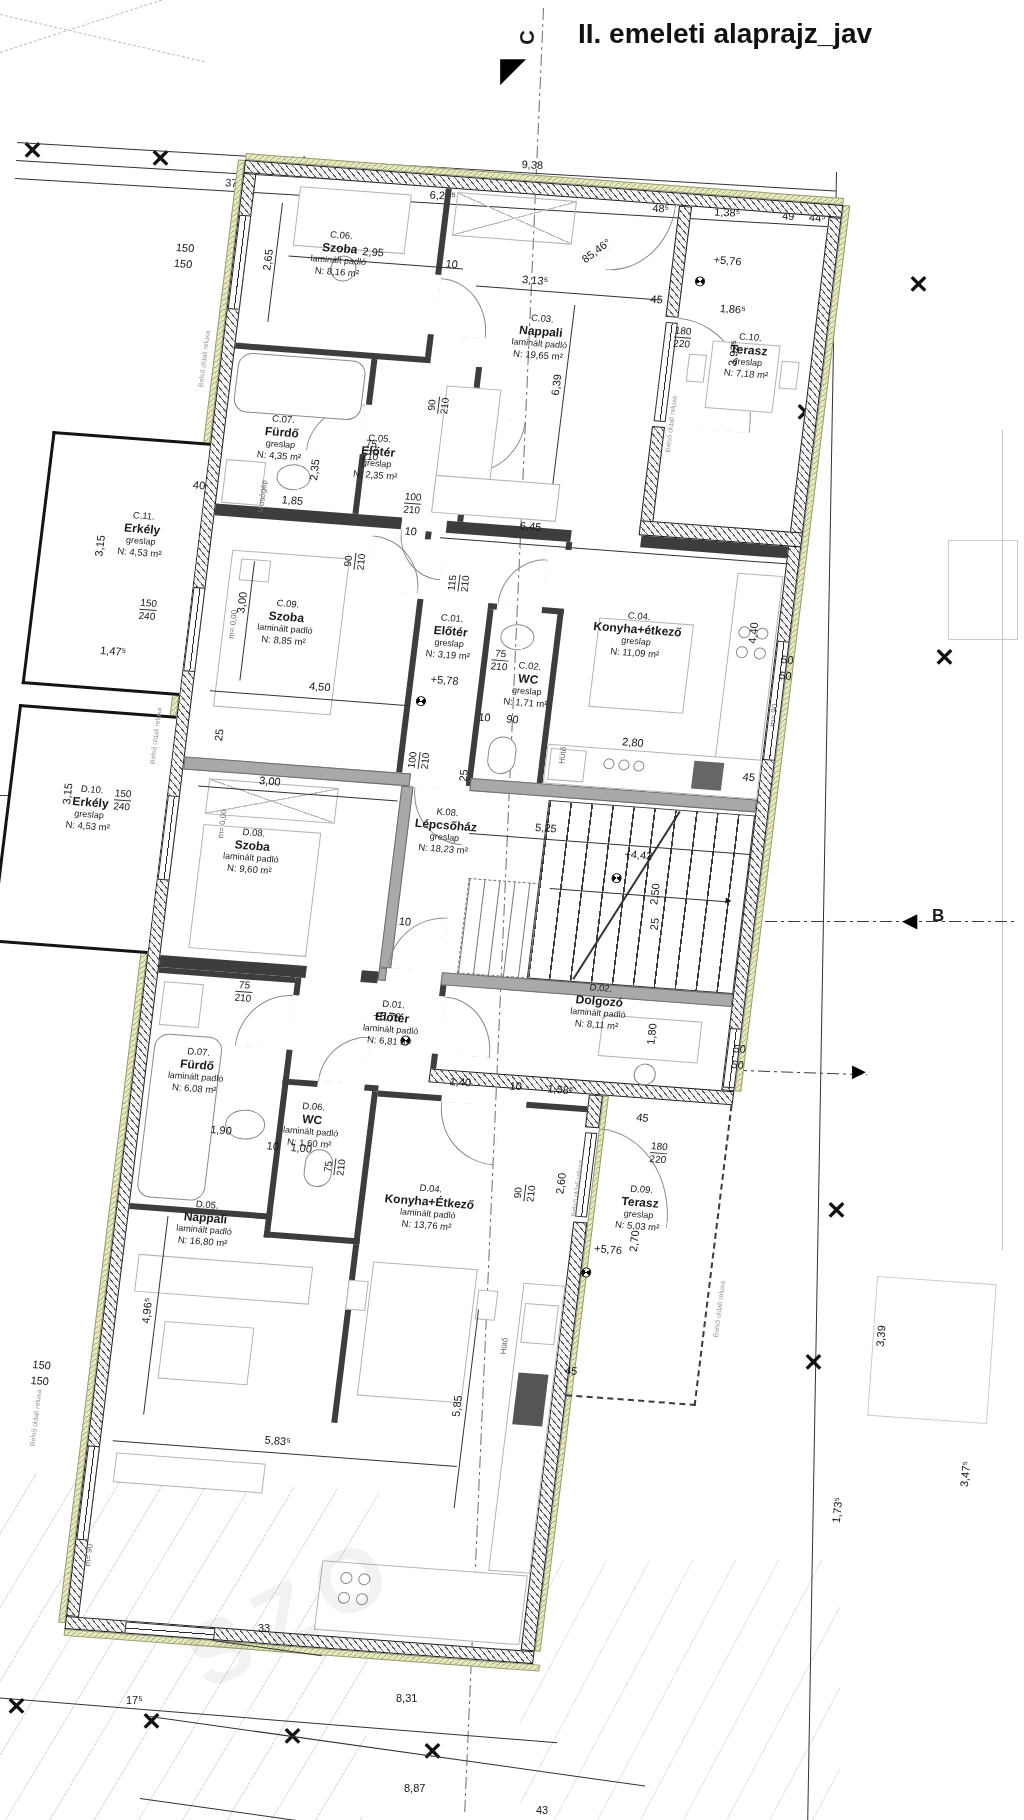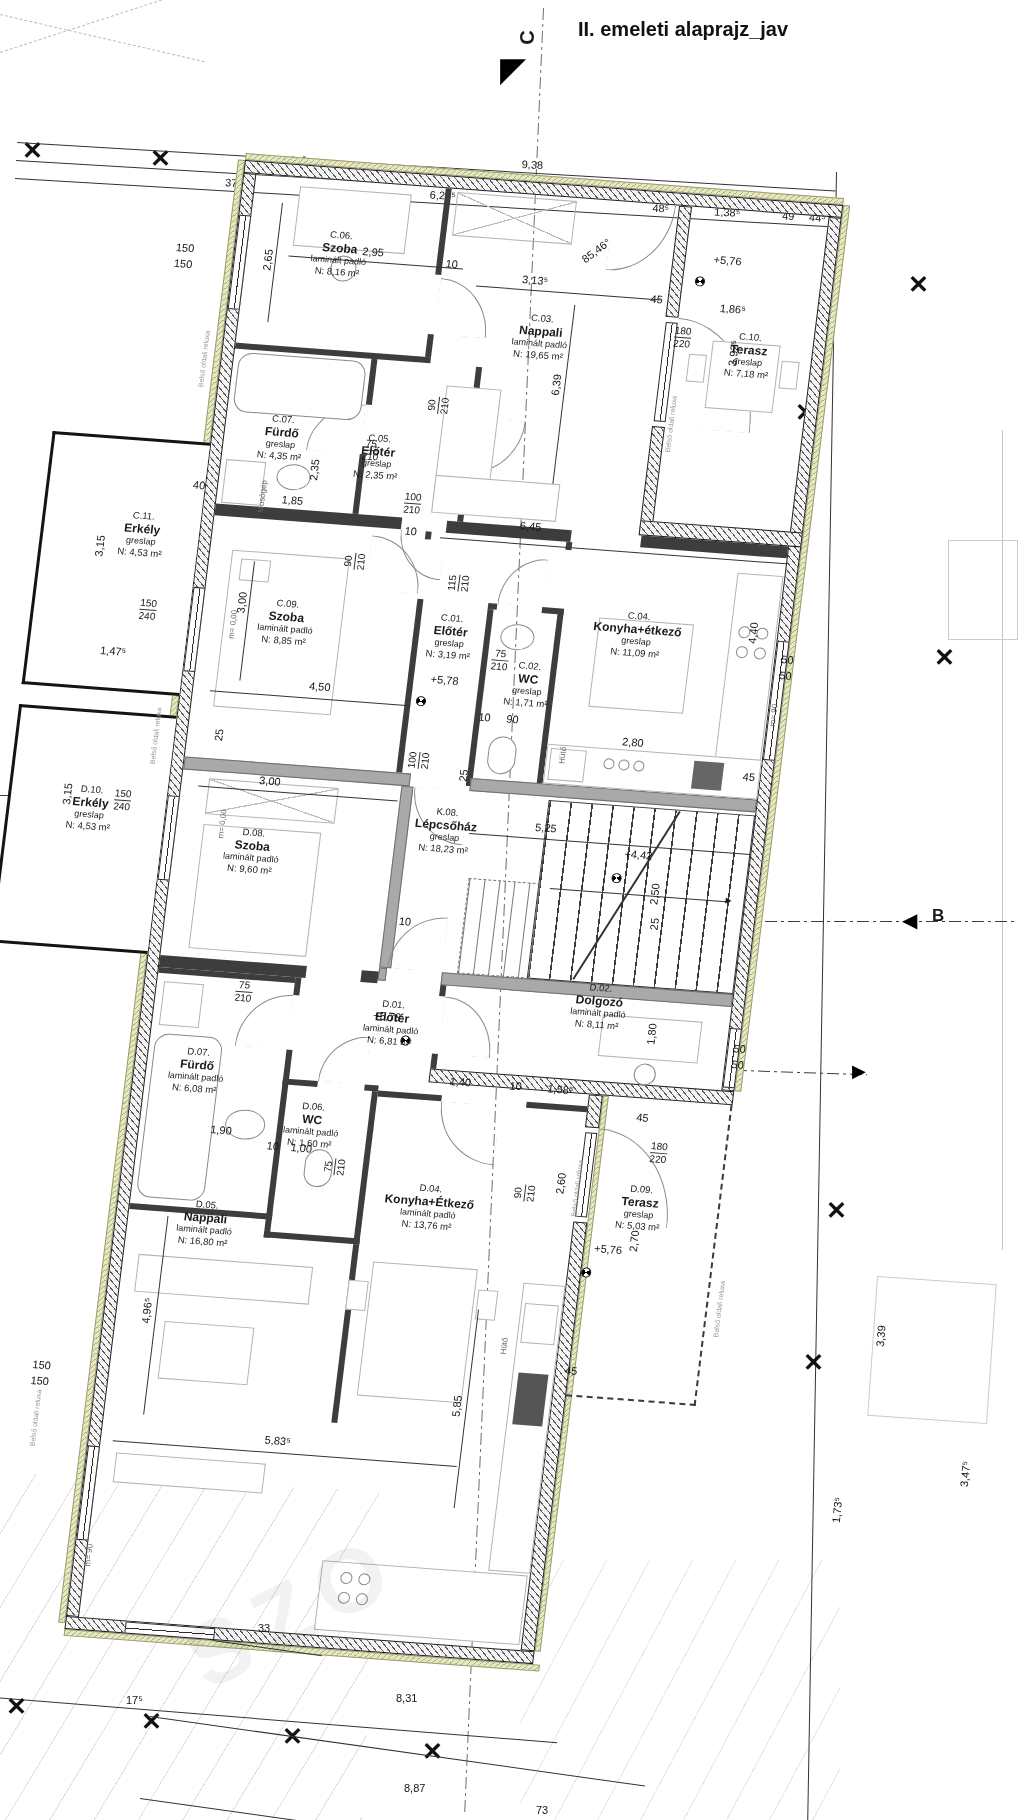--- a/index.html
+++ b/index.html
@@ -43,21 +43,21 @@
   .dd{height:1.4px;background:repeating-linear-gradient(90deg,#3c3c3c 0 12px,transparent 12px 16px,#3c3c3c 16px 19px,transparent 19px 23px)}
   .ddv{width:1.4px;background:repeating-linear-gradient(180deg,#3c3c3c 0 12px,transparent 12px 16px,#3c3c3c 16px 19px,transparent 19px 23px)}
   .lvl{width:10px;height:10px;border:1px solid #000;border-radius:50%;
        background:conic-gradient(#000 0 25%,#fff 25% 50%,#000 50% 75%,#fff 75%);transform:rotate(45deg)}
   .gx{font-size:25px;font-weight:700;color:#111;line-height:1}
   .tri{font-size:20px;color:#000;line-height:1}
   .stairs{background:repeating-linear-gradient(90deg,#3c3c3c 0 1.6px,transparent 1.6px 21px);border:1px solid #333}
   .stairsd{background:repeating-linear-gradient(90deg,#777 0 1px,transparent 1px 15px);border:1px dashed #777}
   .hatch{background:repeating-linear-gradient(118deg,#e0e0e0 0 1px,transparent 1px 38px)}
   .ctx{border:1px solid #ccc}
-  .title{font-size:20px;font-weight:700;white-space:nowrap;color:#111}
+  .title{font-size:28px;font-weight:700;white-space:nowrap;color:#111}
 </style>
 </head>
 <body>
 
 <div class="ab title" style="left:578px;top:18px">II. emeleti alaprajz_jav</div>
 
 <div class="ab hatch" style="left:-60px;top:1480px;width:430px;height:360px;transform:rotate(3deg)"></div>
 <div class="ab hatch" style="left:520px;top:1560px;width:320px;height:280px;opacity:.8"></div>
 <div class="ab dl" style="left:-6px;top:1697px;width:565px;height:1.2px;transform:rotate(4.6deg);transform-origin:0 0"></div>
 <div class="ab dl" style="left:836px;top:172px;width:1.4px;height:1660px;transform:rotate(1deg);transform-origin:0 0"></div>
@@ -526,18 +526,18 @@
   <div class="ab vtx" style="left:608px;top:1140px">Belső oldali reluxa</div>
 </div>
 
 <div class="ab dl" style="left:213px;top:1640px;width:110px;height:1px;transform:rotate(8deg);transform-origin:0 0"></div>
 <div class="ab dl" style="left:150px;top:1716px;width:500px;height:1px;transform:rotate(8deg);transform-origin:0 0"></div>
 <div class="ab dl" style="left:140px;top:1798px;width:500px;height:1px;transform:rotate(8deg);transform-origin:0 0"></div>
 <div class="ab dim" style="left:258px;top:1622px">33</div>
 <div class="ab dim" style="left:126px;top:1694px">17⁵</div>
 <div class="ab dim" style="left:396px;top:1692px">8,31</div>
 <div class="ab dim" style="left:404px;top:1782px">8,87</div>
-<div class="ab dim" style="left:536px;top:1804px">73</div>
+<div class="ab dim" style="left:536px;top:1804px">43</div>
 <div class="ab dim" style="left:870px;top:1330px;transform:rotate(-85deg)">3,39</div>
 <div class="ab dim" style="left:952px;top:1468px;transform:rotate(-85deg)">3,47⁵</div>
 <div class="ab dim" style="left:824px;top:1504px;transform:rotate(-85deg)">1,73⁵</div>
 
 <div class="ab" style="left:180px;top:1560px;font-size:90px;font-weight:700;color:rgba(0,0,0,0.05);transform:rotate(-28deg);letter-spacing:14px">SZO</div>
 
 </body></html>

